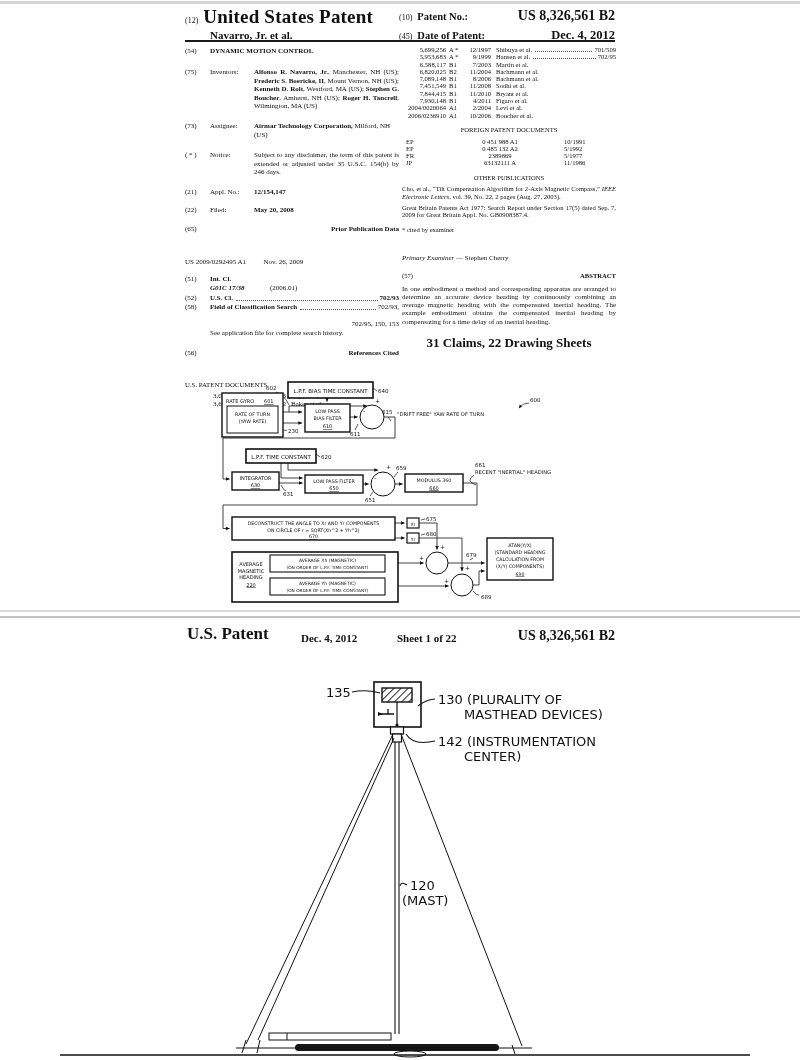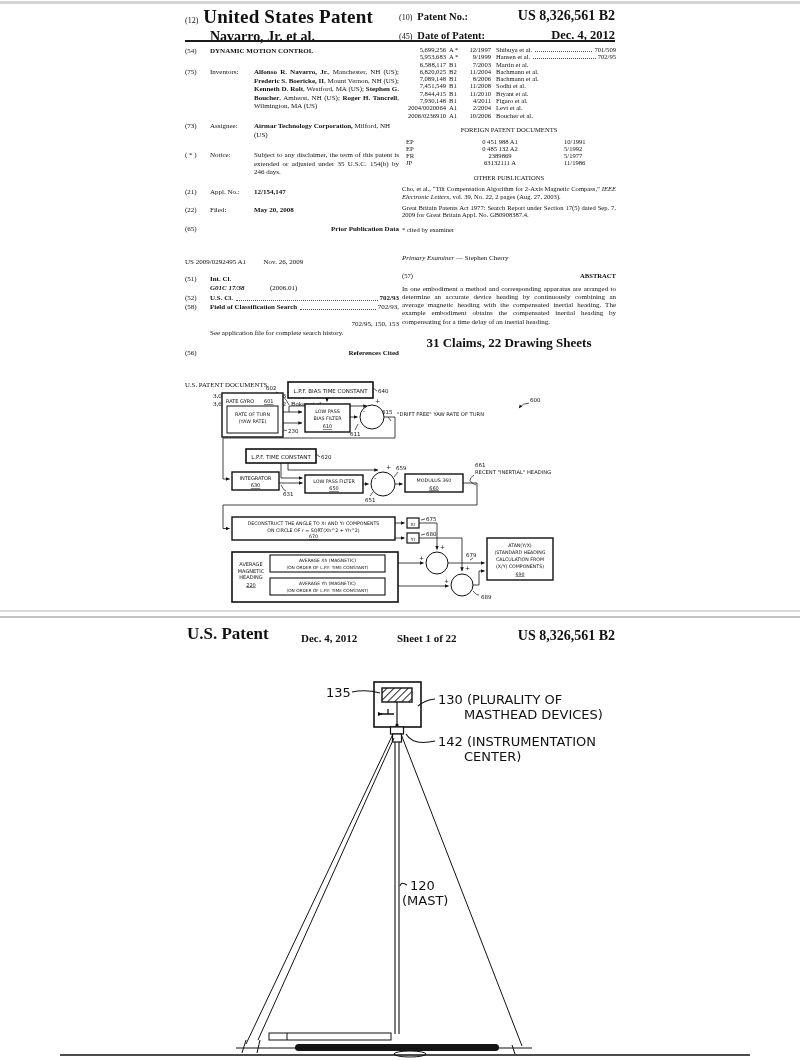--- a/index.html
+++ b/index.html
@@ -4,21 +4,21 @@
 <style>
   html,body{margin:0;padding:0;background:#fff;}
   .canvas{position:relative;width:800px;height:1060px;background:#fff;overflow:hidden;
           font-family:"Liberation Serif",serif;color:#111;}
   .grayline{position:absolute;left:0;width:800px;background:#d4d4d4;}
 
   
   .p1h{position:absolute;left:185px;top:6px;width:430px;display:flex;justify-content:space-between;}
   .tagnum{font-size:8px;margin-right:5px;}
   .ustitle{font-size:19px;font-weight:bold;letter-spacing:.2px;}
-  .authors{font-size:14px;font-weight:bold;margin-left:25px;margin-top:1px;}
+  .authors{font-size:11px;font-weight:bold;margin-left:25px;margin-top:1px;}
   .p1h-right{width:216px;}
   .p1h-right .hrow{display:flex;align-items:baseline;justify-content:space-between;margin-bottom:1px;}
   .hlbl{font-size:10.5px;font-weight:bold;}
   .hval-no{font-size:14px;font-weight:bold;}
   .hval-date{font-size:12.5px;font-weight:bold;}
   .hrule{position:absolute;left:185px;top:40px;width:430px;height:2px;background:#1a1a1a;}
 
   
   .colL{position:absolute;left:185px;top:47px;width:214px;font-size:7px;line-height:8.4px;}
   .colR{position:absolute;left:402px;top:46px;width:214px;font-size:6.6px;line-height:7.6px;}

